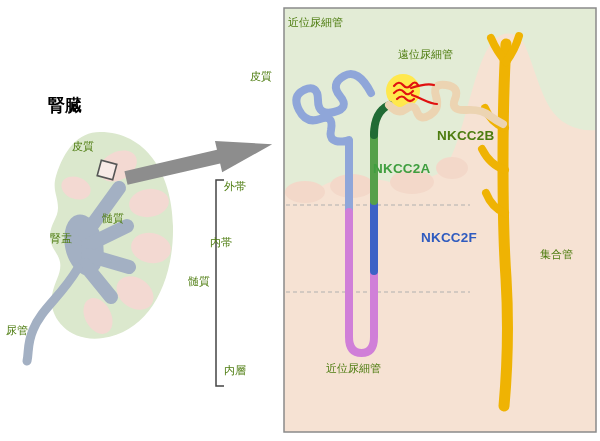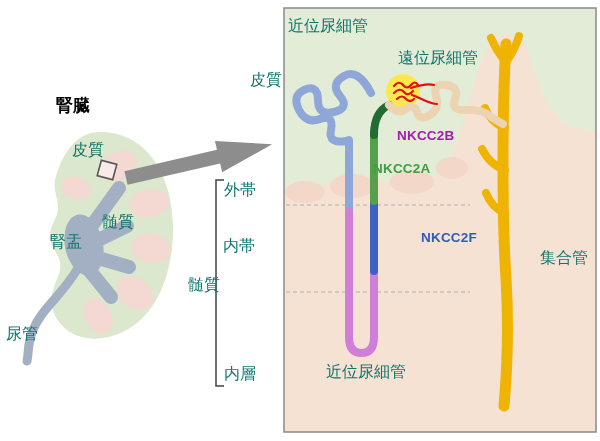--- a/index.html
+++ b/index.html
@@ -1,22 +1,22 @@
 <!DOCTYPE html>
 <html><head>
 <meta charset="utf-8">
 <style>
   html,body{margin:0;padding:0;background:#ffffff;}
   #stage{position:relative;width:600px;height:441px;background:#ffffff;overflow:hidden;
          font-family:"Liberation Sans",sans-serif;}
   svg{position:absolute;left:0;top:0;}
-  .lbl{position:absolute;font-size:16px;color:#0f766e;white-space:nowrap;line-height:1.2;}
+  .lbl{position:absolute;font-size:11px;color:#4d7c0f;white-space:nowrap;line-height:1.2;}
   .lbl-title{font-size:17px;font-weight:bold;color:#000;}
   .nkcc{font-size:13.5px;font-weight:bold;letter-spacing:.2px;}
-  .nkcc-b{color:#a21caf;}
+  .nkcc-b{color:#4d7c0f;margin-left:40px;}
   .nkcc-a{color:#3f9e3f;text-align:center;}
   .nkcc-f{color:#2f5bbf;padding-left:36px;}
 </style>
 </head>
 <body>
 
 <div id="stage">
 
   <svg width="600" height="441" viewBox="0 0 600 441">
 
@@ -114,32 +114,32 @@
 
     <g transform="translate(107,170) rotate(15)">
       <rect x="-8" y="-8" width="16" height="16" fill="rgba(255,255,255,0.45)" stroke="#555" stroke-width="1.6"></rect>
     </g>
 
     <g transform="translate(126,178) rotate(-13)">
       <polygon points="0,-7 95,-7 95,-16 150,0 95,16 95,7 0,7" fill="#8d8d8d"></polygon>
     </g>
   </svg>
 
-  <div class="lbl lbl-title" style="left:56px;top:96px;">腎臓</div>
+  <div class="lbl lbl-title" style="left:48px;top:96px;">腎臓</div>
 
   <div class="lbl" style="left:72px;top:140px;">皮質</div>
   <div class="lbl" style="left:102px;top:212px;">髄質</div>
   <div class="lbl" style="left:50px;top:232px;">腎盂</div>
   <div class="lbl" style="left:6px;top:324px;">尿管</div>
 
   <div class="lbl" style="left:288px;top:16px;">近位尿細管</div>
   <div class="lbl" style="left:398px;top:48px;">遠位尿細管</div>
   <div class="lbl" style="left:250px;top:70px;">皮質</div>
   <div class="lbl" style="left:224px;top:180px;">外帯</div>
-  <div class="lbl" style="left:223px;top:236px;">内帯</div>
+  <div class="lbl" style="left:210px;top:236px;">内帯</div>
   <div class="lbl" style="left:188px;top:275px;">髄質</div>
   <div class="lbl" style="left:224px;top:364px;">内層</div>
   <div class="lbl" style="left:326px;top:362px;">近位尿細管</div>
   <div class="lbl" style="left:540px;top:248px;">集合管</div>
 
   <div class="lbl nkcc nkcc-b" style="left:397px;top:128px;">NKCC2B</div>
   <div class="lbl nkcc nkcc-a" style="left:373px;top:161px;">NKCC2A</div>
   <div class="lbl nkcc nkcc-f" style="left:385px;top:230px;">NKCC2F</div>
 
 </div>

